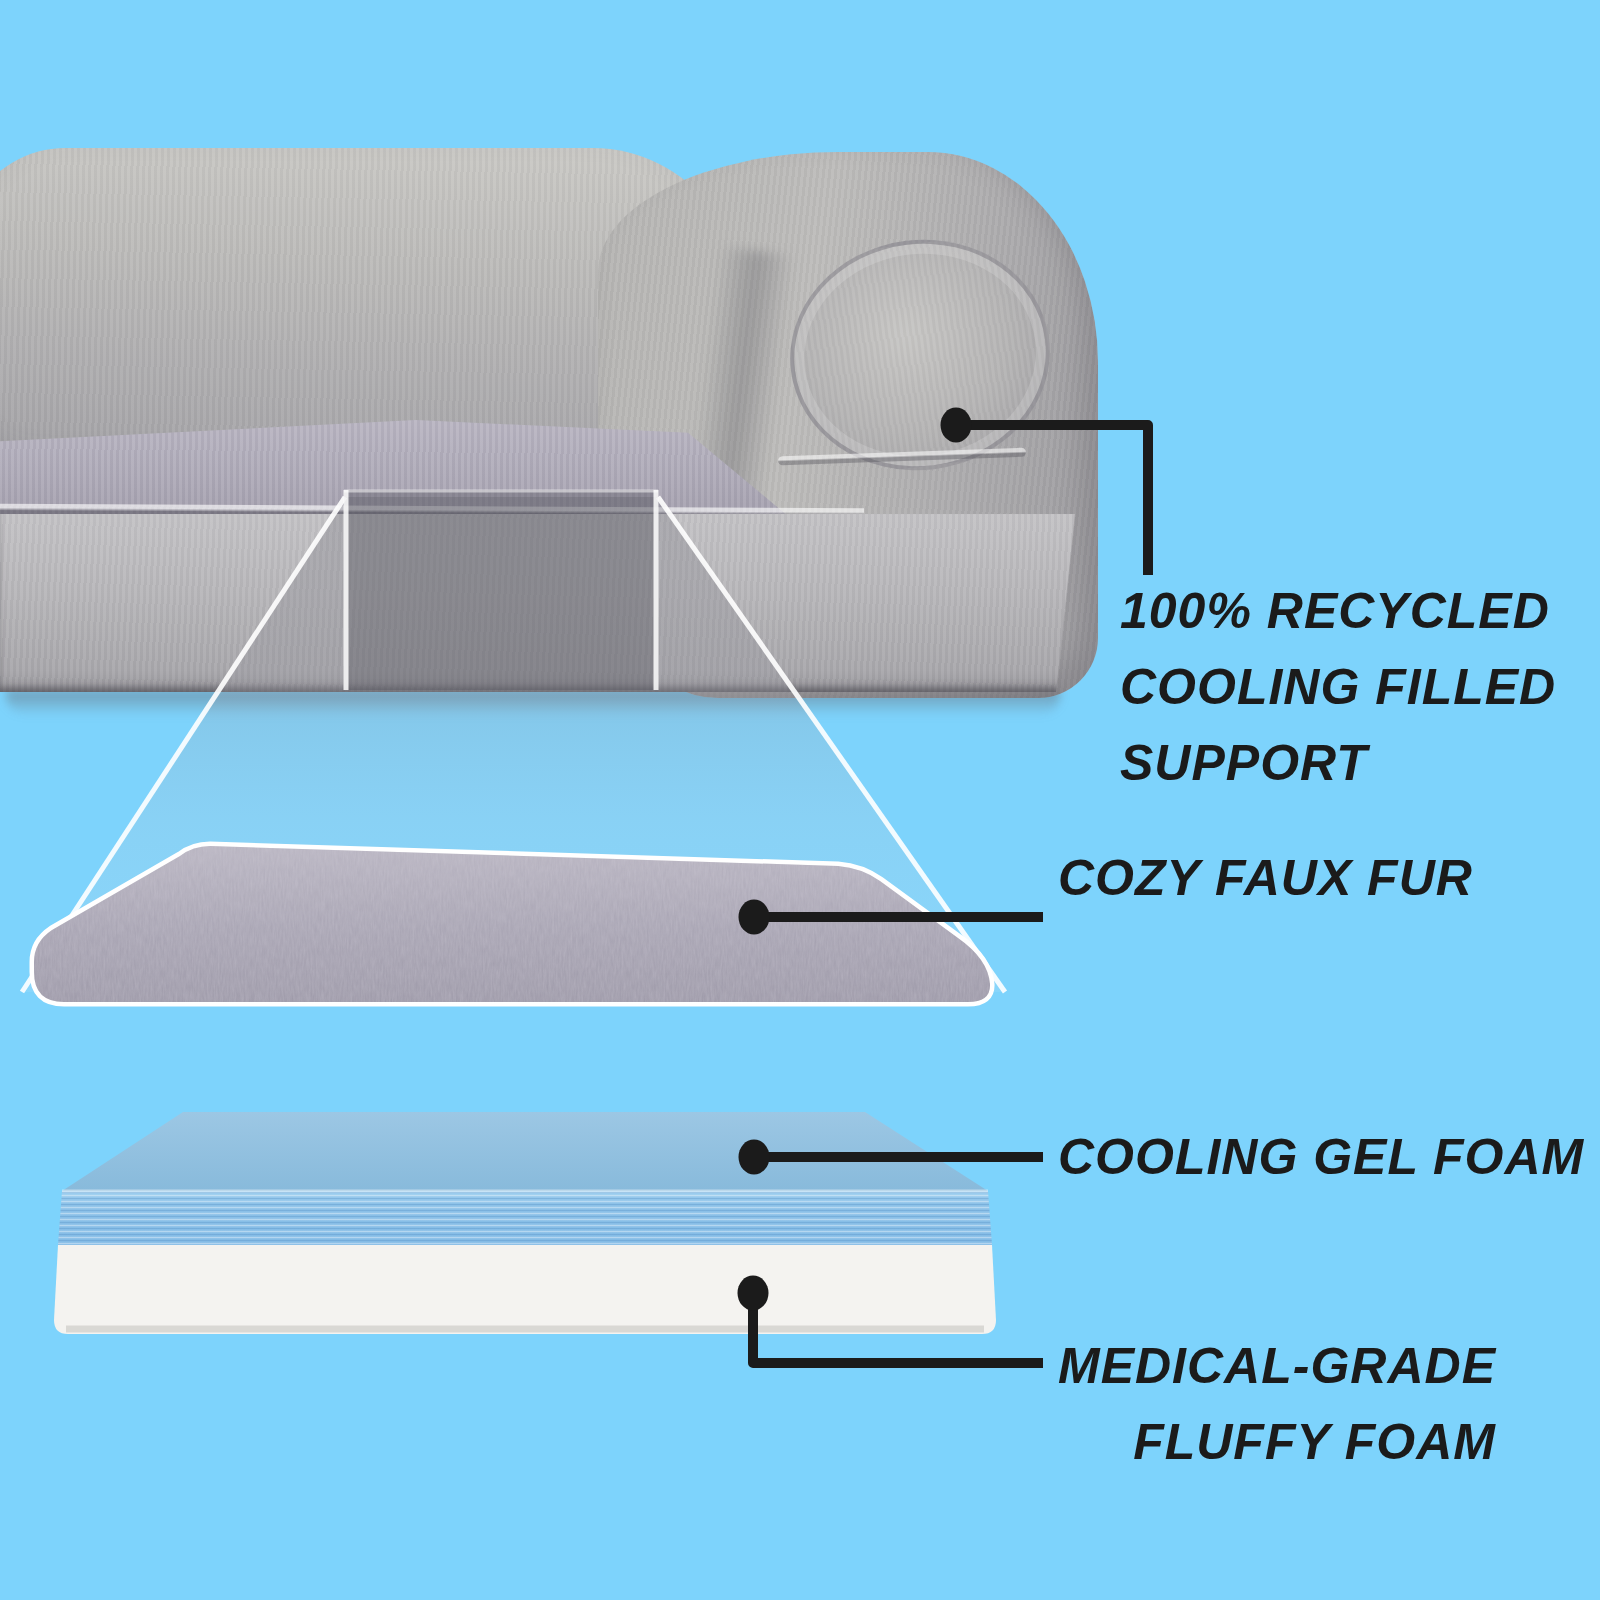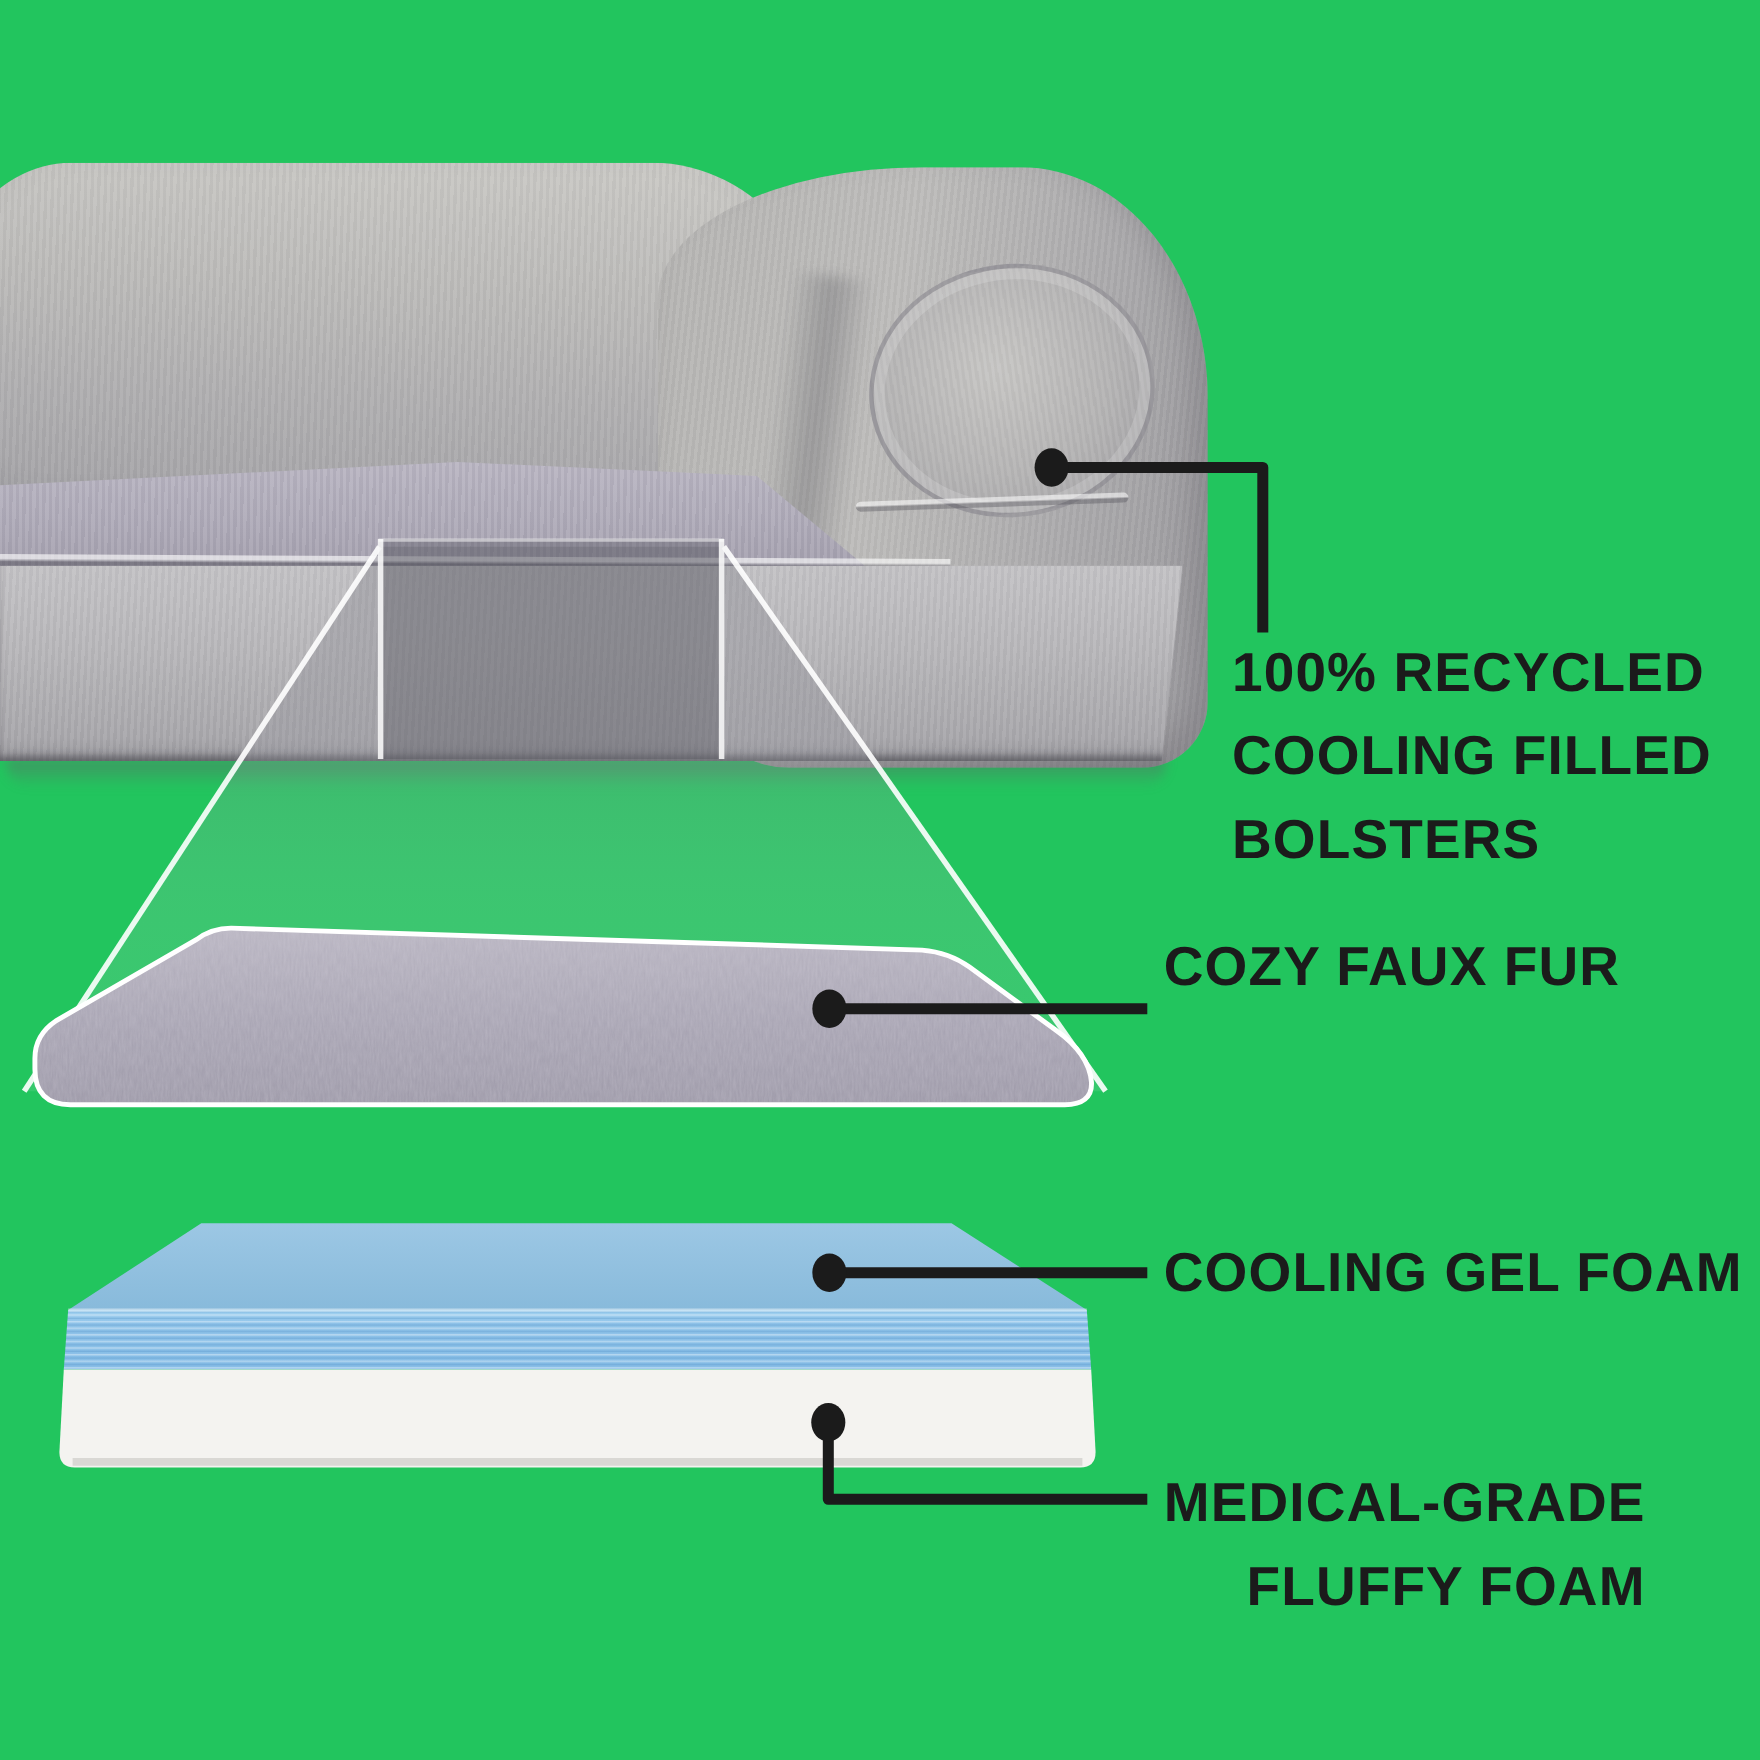--- a/index.html
+++ b/index.html
@@ -1,18 +1,18 @@
 <!DOCTYPE html>
 <html><head>
 <meta charset="utf-8">
 <style>
   html,body{margin:0;padding:0;background:#ffffff;}
   .stage{
-    position:relative;width:1600px;height:1600px;background:#22c55e;
-    overflow:hidden;font-family:"Liberation Sans", sans-serif;
+    position:relative;width:1600px;height:1600px;background:#7dd3fc;
+    overflow:hidden;font-family:"Liberation Sans", sans-serif;font-style:italic;
   }
   .stage *{position:absolute;box-sizing:border-box;}
 
   
   .plush{
     background-blend-mode:normal;
   }
   .bolster-back{
     left:-70px;top:148px;width:834px;height:332px;
     border-radius:150px 190px 90px 120px / 210px 230px 120px 160px;
@@ -188,21 +188,21 @@
     </g>
     <g fill="none" stroke-width="10" stroke-linejoin="round">
       <path d="M753,1293 L753,1363 L1043,1363" stroke="#1b1b1b"></path>
       <ellipse cx="753" cy="1293" rx="15.5" ry="17.5" stroke="none" fill="#1b1b1b"></ellipse>
     </g>
   </svg>
 
   <div class="label label-bolster">
     <div>100% RECYCLED</div>
     <div>COOLING FILLED</div>
-    <div>BOLSTERS</div>
+    <div>SUPPORT</div>
   </div>
 
   <div class="label label-fur">COZY FAUX FUR</div>
 
   <div class="label label-gel">COOLING GEL FOAM</div>
 
   <div class="label label-support">
     <div>MEDICAL-GRADE</div>
     <div>FLUFFY FOAM</div>
   </div>

